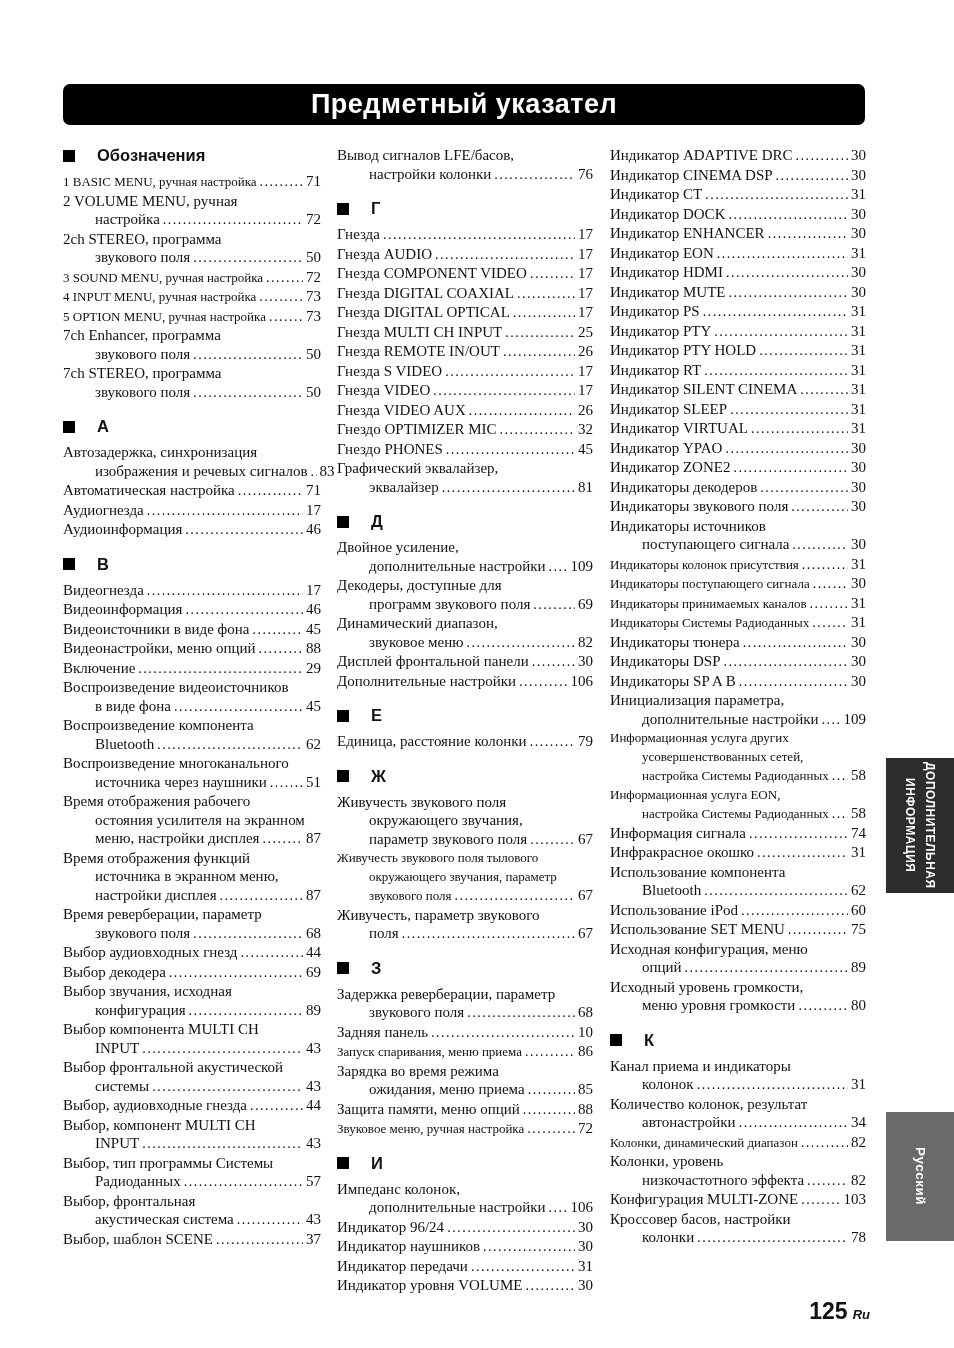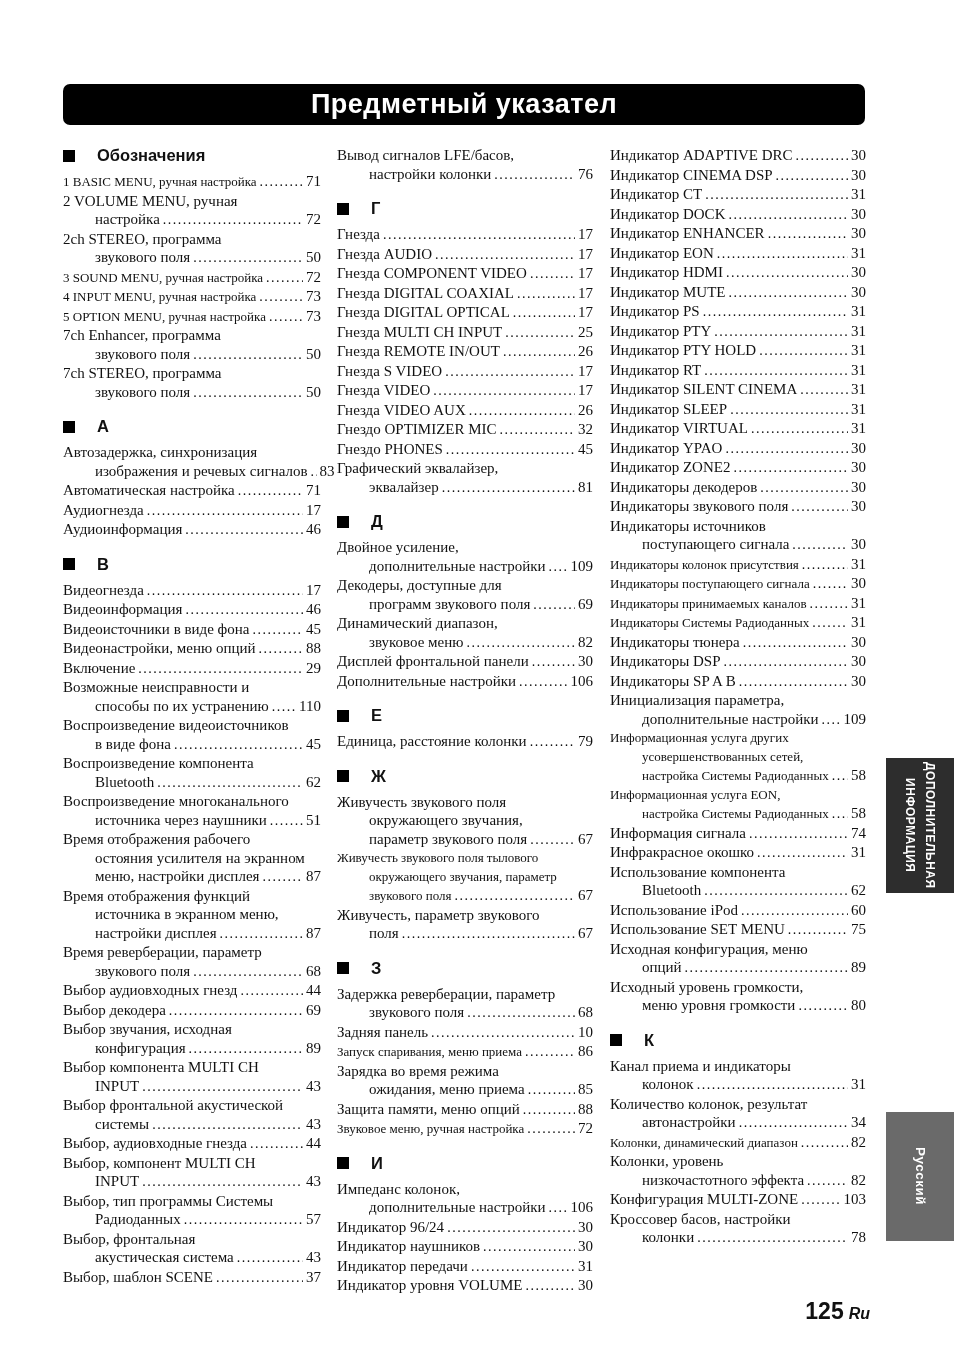--- a/index.html
+++ b/index.html
@@ -51,21 +51,21 @@
   .tab-extra { top:758px; height:135px; font-size:12px; line-height:1.7; letter-spacing:0.5px; }
   .tab-lang  { top:1112px; height:129px; font-size:13.5px; letter-spacing:0.5px; }
 
   .footer {
     position:absolute; right:84px; top:1290px;
     display:flex; align-items:baseline;
     font-family:"Liberation Sans", sans-serif;
     margin-top:8px;
   }
   .footer .num { font-weight:bold; font-size:23px; }
-  .footer .suffix { font-weight:bold; font-style:italic; font-size:16px; margin-left:5px; }
+  .footer .suffix { font-weight:bold; font-style:italic; font-size:13px; margin-left:5px; }
 </style>
 </head>
 <body>
 
 <div class="header-bar" style="background: rgb(0, 0, 0);">
   <span class="title">Предметный указател</span>
 </div>
 
 <div class="col col1">
     <div class="sec">
@@ -209,30 +209,20 @@
     </div>
     <div class="entry">
       <div class="row">
         <span class="txt">Включение</span>
         <span class="dots"></span>
         <span class="pg">29</span>
       </div>
     </div>
     <div class="entry">
       <div class="row">
-        <span class="txt">Возможные неисправности и</span>
-      </div>
-      <div class="row cont">
-        <span class="txt">способы по их устранению</span>
-        <span class="dots"></span>
-        <span class="pg">110</span>
-      </div>
-    </div>
-    <div class="entry">
-      <div class="row">
         <span class="txt">Воспроизведение видеоисточников</span>
       </div>
       <div class="row cont">
         <span class="txt">в виде фона</span>
         <span class="dots"></span>
         <span class="pg">45</span>
       </div>
     </div>
     <div class="entry">
       <div class="row">

